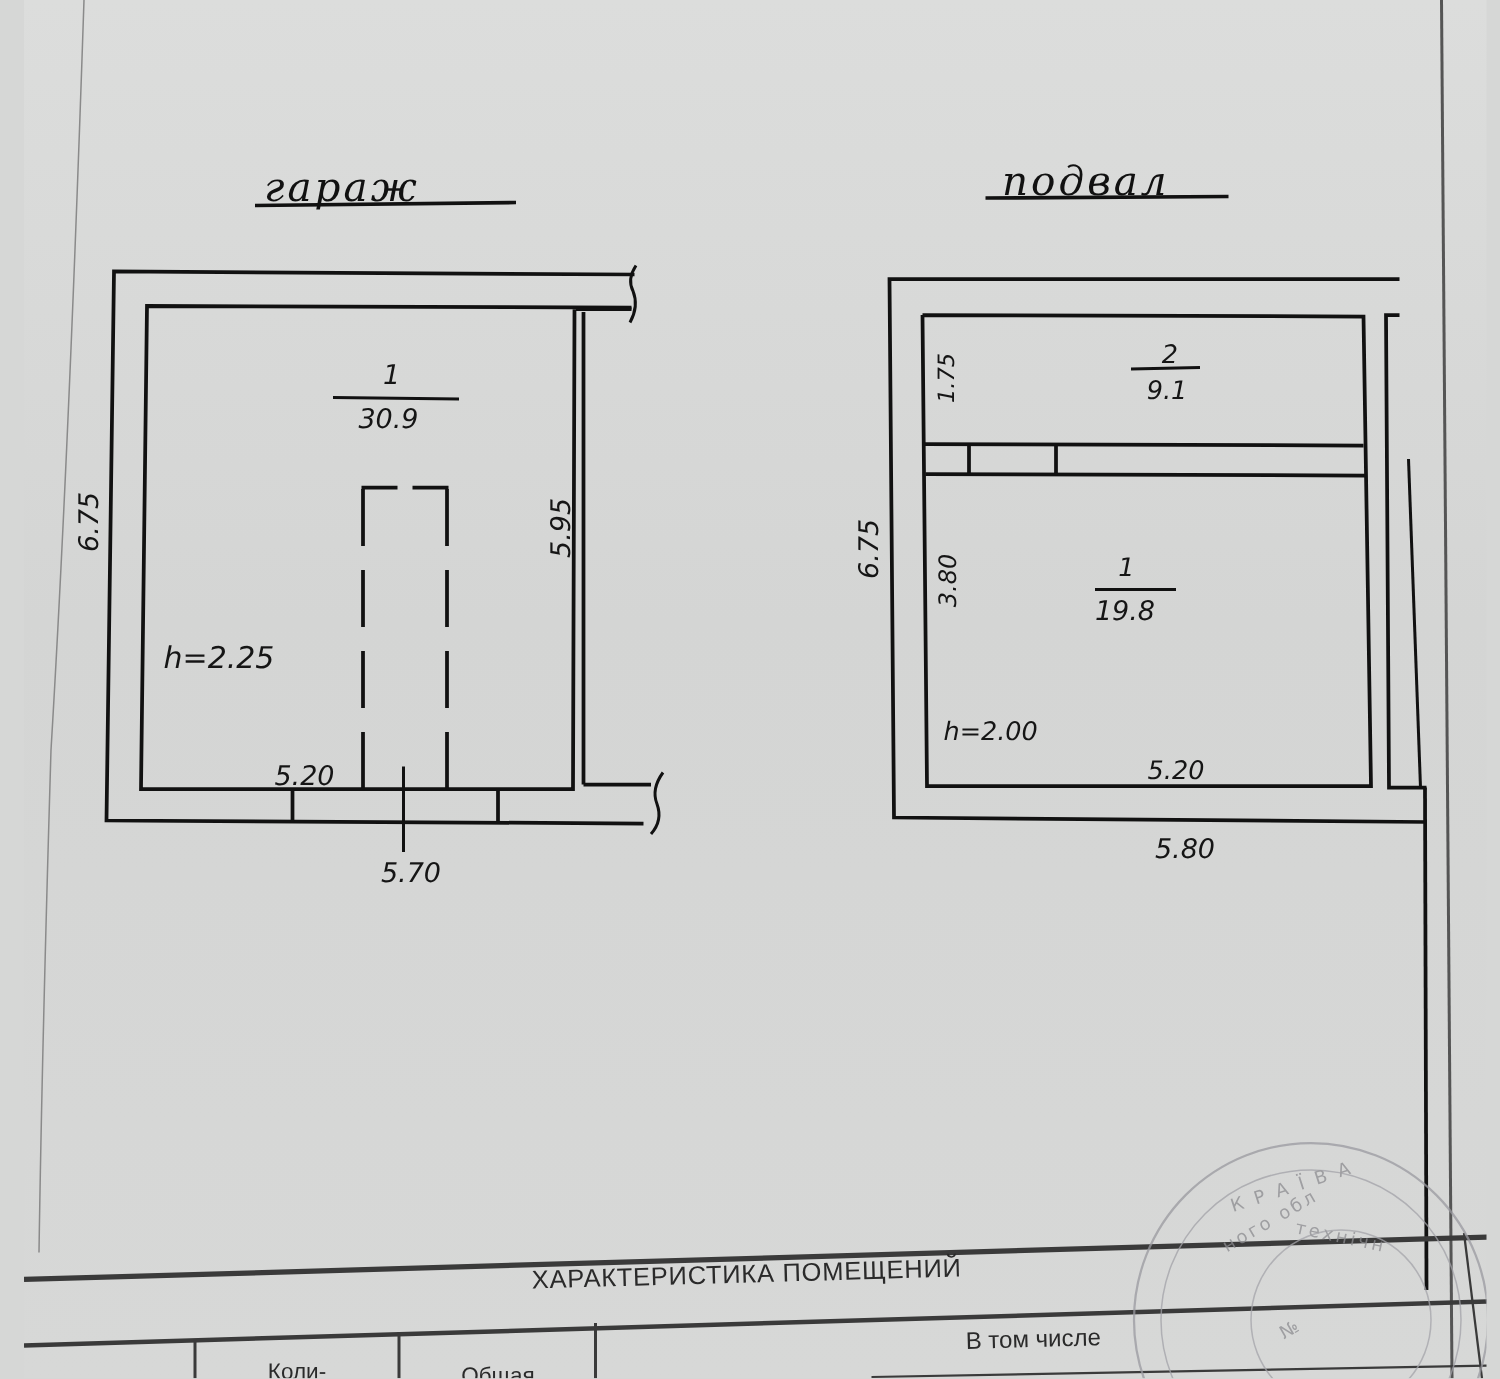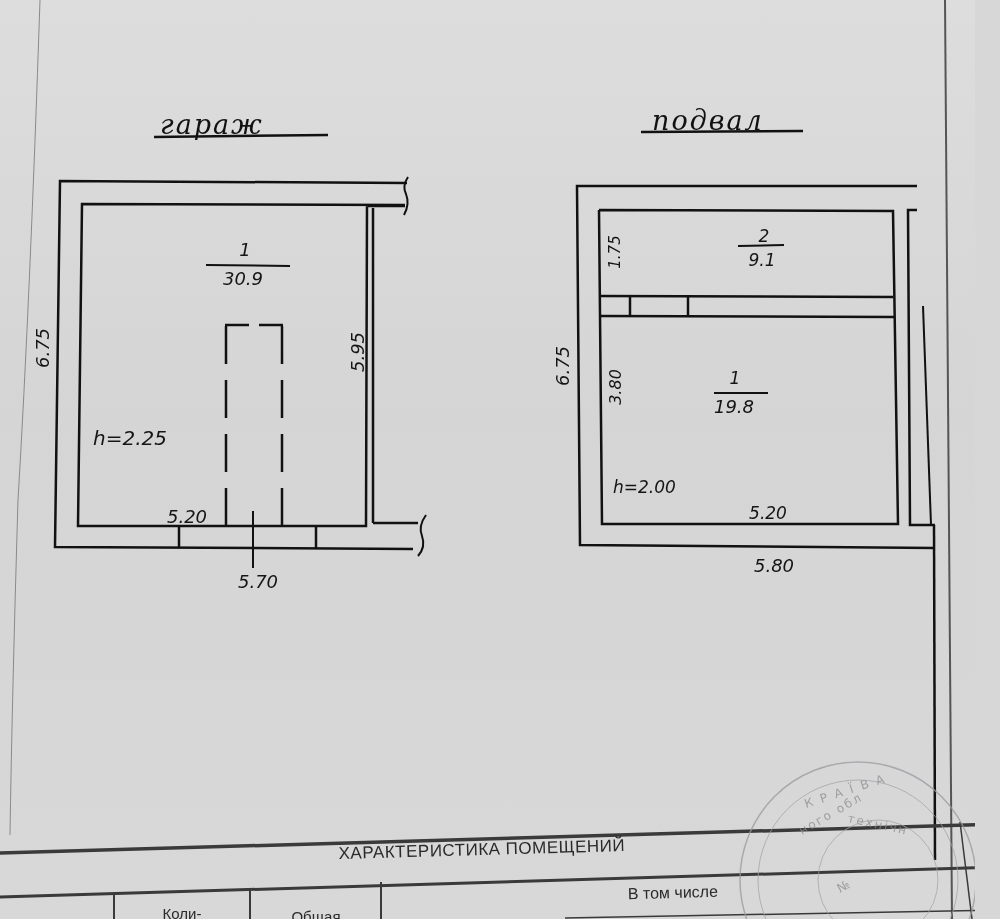--- a/index.html
+++ b/index.html
@@ -9,20 +9,21 @@
       height: 919px;
       overflow: hidden;
       background: #d6d7d6;
     }
     .page {
       position: relative;
       width: 975px;
       height: 919px;
       background: linear-gradient(180deg, #dcdddc 0%, #d4d5d4 45%, #d7d8d7 100%);
       overflow: hidden;
+      margin-left: 16px;
     }
     svg.plan {
       position: absolute;
       left: 0;
       top: 0;
       width: 1000px;
       height: 919px;
     }
     .hand {
       font-family: "DejaVu Sans", sans-serif;

